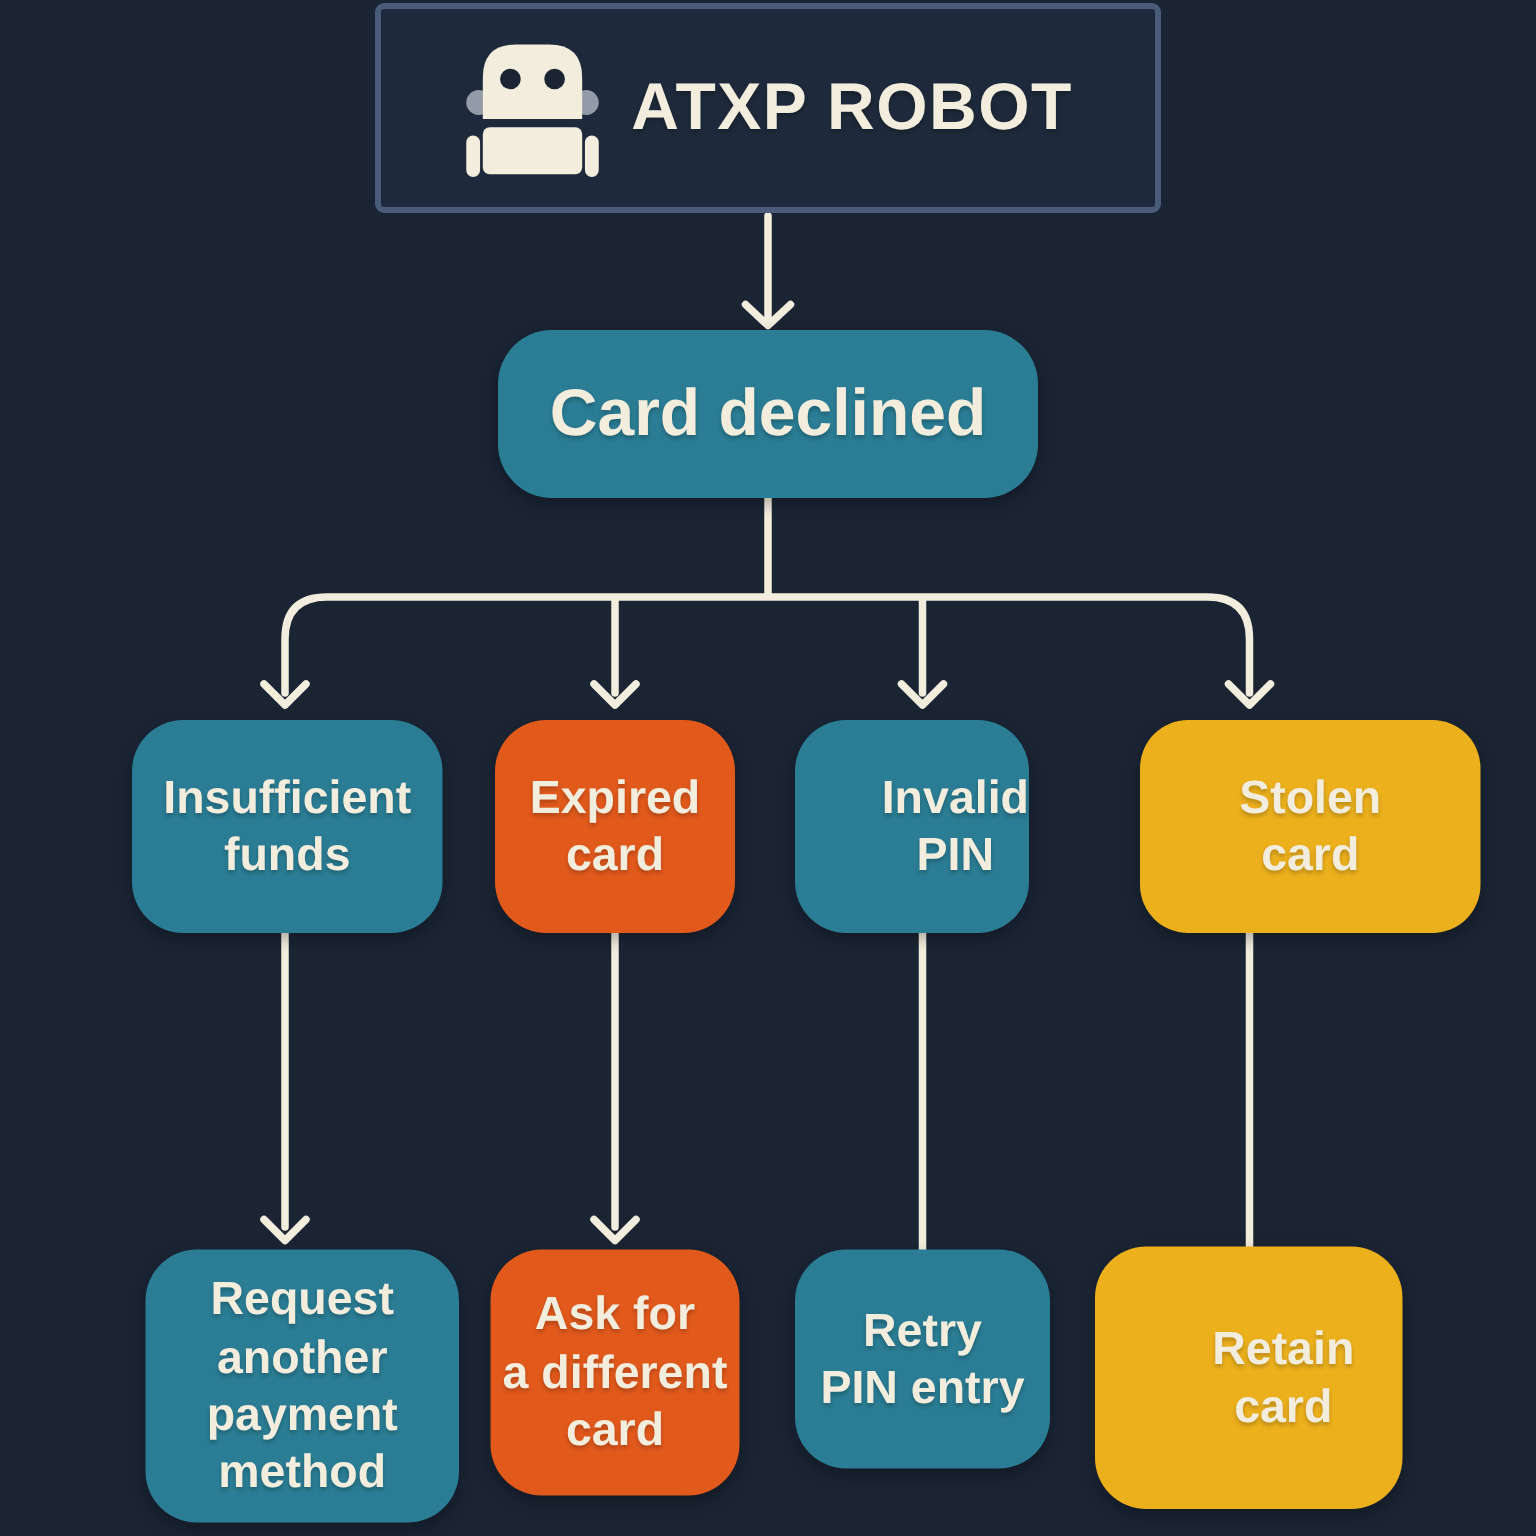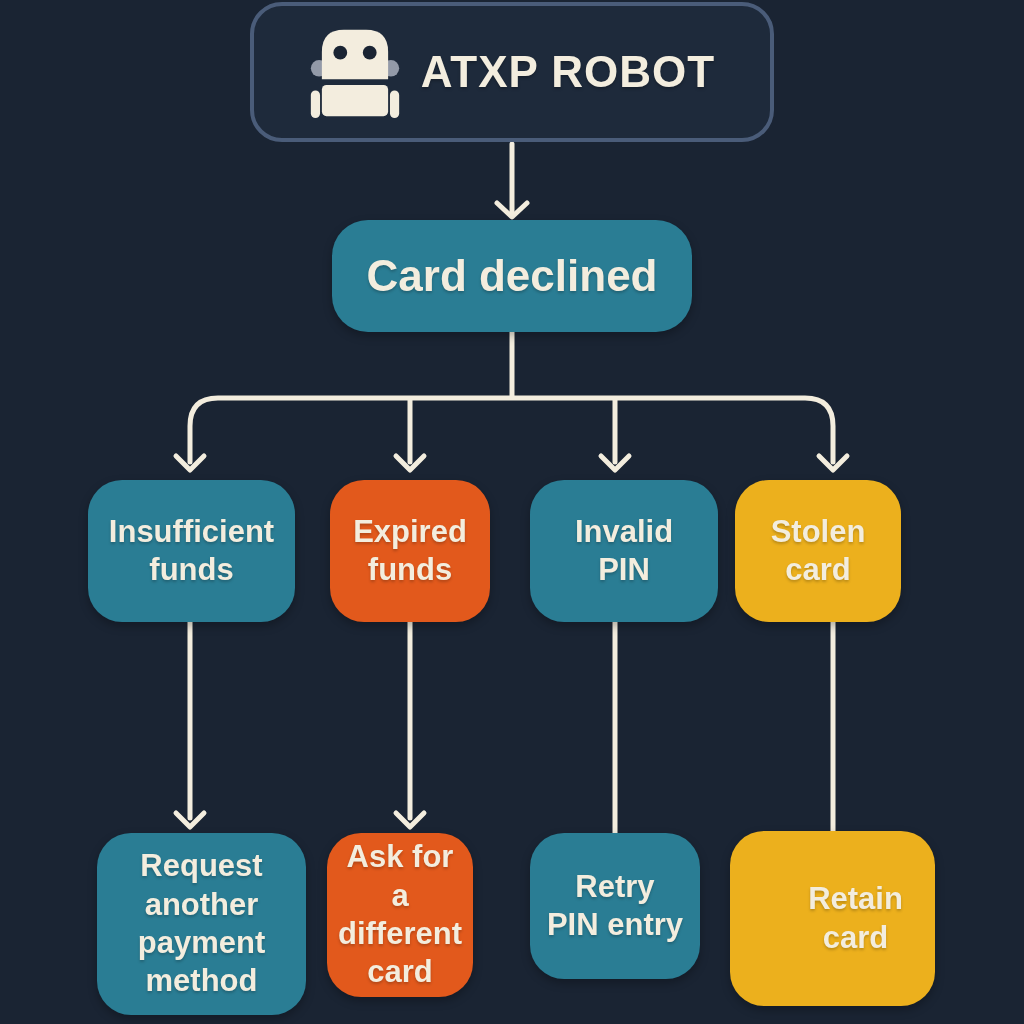--- a/index.html
+++ b/index.html
@@ -20,21 +20,21 @@
     stroke: var(--cream, #f3edde);
     stroke-width: 5;
     stroke-linecap: round;
     stroke-linejoin: round;
   }
   .header-box {
     position: absolute; left: 250px; top: 2px; width: 524px; height: 140px;
     box-sizing: border-box;
     background: var(--header-fill, #1e2a3b);
     border: 4px solid var(--header-border, #4a5c79);
-    border-radius: 32px;
+    border-radius: 6px;
     display: flex; align-items: center; justify-content: center; gap: 20px;
   }
   .header-title {
     color: var(--cream, #f3edde);
     font-size: 44px; font-weight: 700; letter-spacing: 1px;
     text-shadow: 0 2px 3px rgba(0,0,0,0.25);
   }
   .robot-icon { width: 92px; height: 96px; flex: 0 0 auto; }
   .node {
     position: absolute; box-sizing: border-box;
@@ -50,24 +50,24 @@
     line-height: 1.24;
     text-shadow: 0 2px 3px rgba(0,0,0,0.22);
   }
   .node[data-color="teal"]   { background: var(--teal,   #2a7d94); }
   .node[data-color="orange"] { background: var(--orange, #e2591c); }
   .node[data-color="yellow"] { background: var(--yellow, #ecb01d); }
   .node-root { left: 332px; top: 220px; width: 360px; height: 112px; font-size: 44px; border-radius: 36px; }
   .node-cause, .node-action { font-size: 31px; }
   .cause-0 { left:  88px; top: 480px; width: 207px; height: 142px; }
   .cause-1 { left: 330px; top: 480px; width: 160px; height: 142px; }
-  .cause-2 { left: 530px; top: 480px; width: 188px; height: 142px; }
-  .cause-3 { left: 735px; top: 480px; width: 166px; height: 142px; }
+  .cause-2 { left: 530px; top: 480px; width: 156px; height: 142px; justify-content: flex-end; }
+  .cause-3 { left: 760px; top: 480px; width: 227px; height: 142px; border-radius: 32px; }
   .action-0 { left:  97px; top: 833px; width: 209px; height: 182px; }
-  .action-1 { left: 327px; top: 833px; width: 146px; height: 164px; }
+  .action-1 { left: 327px; top: 833px; width: 166px; height: 164px; }
   .action-2 { left: 530px; top: 833px; width: 170px; height: 146px; align-items: center; }
   .action-3 { left: 730px; top: 831px; width: 205px; height: 175px; padding-left: 46px; }
 </style>
 </head>
 <body>
 
 <div class="stage">
 
   <svg class="connectors" viewBox="0 0 1024 1024" aria-hidden="true">
 
@@ -105,21 +105,21 @@
   <div class="node node-root" data-color="teal">
     <span class="label">Card declined</span>
   </div>
 
   <div class="node node-cause cause-0" data-color="teal">
     <span class="label">Insufficient
 funds</span>
   </div>
   <div class="node node-cause cause-1" data-color="orange">
     <span class="label">Expired
-funds</span>
+card</span>
   </div>
   <div class="node node-cause cause-2" data-color="teal">
     <span class="label">Invalid
 PIN</span>
   </div>
   <div class="node node-cause cause-3" data-color="yellow">
     <span class="label">Stolen
 card</span>
   </div>
 

